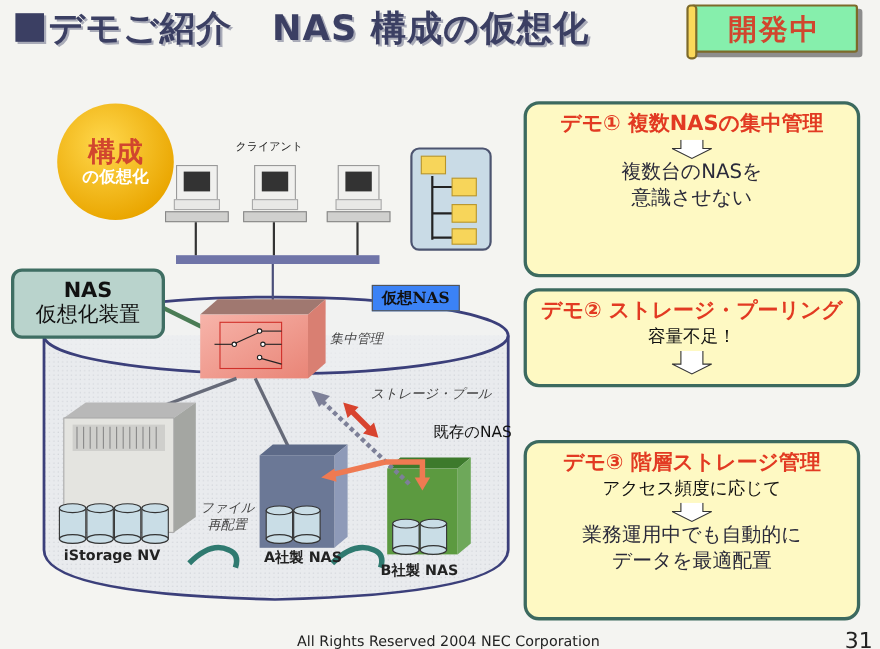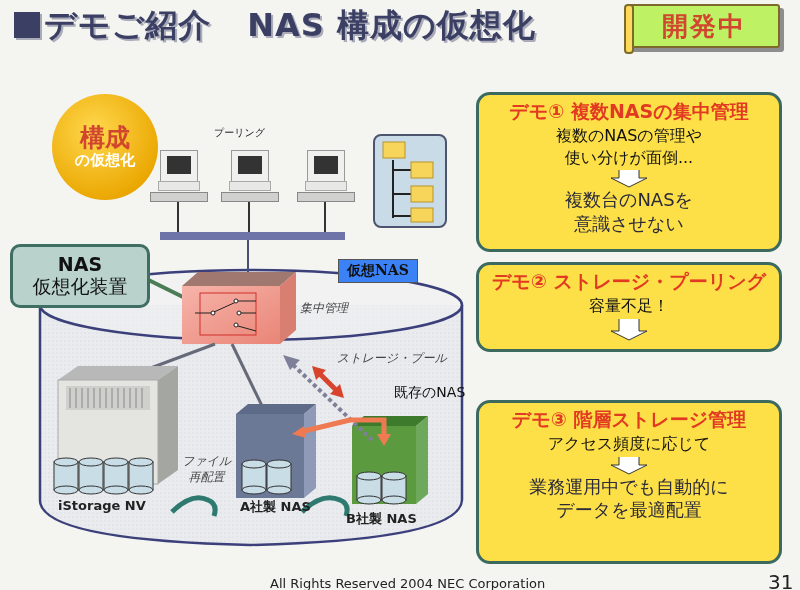--- a/index.html
+++ b/index.html
@@ -16,21 +16,21 @@
     left:14px; top:4px; font-size:32px; font-weight:bold; color:#3b3f63;
     letter-spacing:1px; white-space:nowrap;
     text-shadow:2px 2px 0 #a9abb8;
   }
   .title .sq { display:inline-block; width:26px; height:26px; background:#3b3f63; margin-right:4px; vertical-align:-2px; box-shadow:2px 2px 0 #a9abb8; }
   .title .gap { display:inline-block; width:36px; }
 
   
   .banner {
     left:628px; top:4px; width:148px; height:40px;
-    background:#bef264; border:2px solid #7d6a2a; border-radius:3px;
+    background:#86efac; border:2px solid #7d6a2a; border-radius:3px;
     box-shadow:4px 4px 0 #8d8d8d;
     display:flex; align-items:center; justify-content:center;
     font-size:26px; font-weight:bold; color:#d1462e; letter-spacing:2px;
   }
   .banner:before { content:""; position:absolute; left:-6px; top:-2px; width:6px; height:46px; background:#fbd95a; border:2px solid #7d6a2a; border-radius:4px; }
 
   
   .gold {
     left:52px; top:94px; width:106px; height:106px; border-radius:50%;
     background:radial-gradient(circle at 40% 35%, #ffd84d, #eaa600 75%, #d79000);
@@ -65,21 +65,21 @@
     font-family:"DejaVu Serif", serif; font-weight:bold; font-size:14px;
   }
 
   .it { font-style:italic; color:#444; font-size:12px; }
 
   .lbl { font-size:13px; font-weight:bold; color:#222; }
   .lbl-n { font-size:14px; color:#111;margin-left:14px; }
 
   
   .panel {
-    left:476px; width:306px; background:#fde047; border:3px solid #3c6a5f; border-radius:14px;
+    left:476px; width:306px; background:#fef9c3; border:3px solid #3c6a5f; border-radius:14px;
     text-align:center; box-sizing:border-box;
   }
   .panel .head { color:#e23a22; font-weight:bold; font-size:19px; margin-top:4px; white-space:nowrap; }
   .panel .body { font-size:16px; color:#111; line-height:1.35; }
   .panel .res { font-size:18px; color:#2a2a3a; line-height:1.3; }
   .panel .arrow { width:40px; height:18px; margin:2px auto 0; position:relative; }
   .panel .arrow svg { display:block; margin:0 auto; }
 
   .footer { left:270px; top:576px; font-size:13px; color:#222; }
   .page { left:768px; top:570px; font-size:20px; color:#222; }
@@ -207,21 +207,21 @@
 <div class="abs gold">
   <span class="l1">構成</span>
   <span class="l2">の仮想化</span>
 </div>
 
 <div class="abs nasbox">
   <span>NAS</span>
   <span class="l2">仮想化装置</span>
 </div>
 
-<div class="abs client-label">プーリング</div>
+<div class="abs client-label">クライアント</div>
 
 <div class="abs pc" style="left:150px;top:150px">
     <div class="mon">
       <div class="scr"></div>
     </div>
     <div class="base"></div>
     <div class="kbd"></div>
   </div>
 <div class="abs pc" style="left:221px;top:150px">
     <div class="mon">
@@ -260,24 +260,20 @@
   <div>ファイル</div>
   <div>再配置</div>
 </div>
 
 <div class="abs lbl" style="left:58px;top:498px">iStorage NV</div>
 <div class="abs lbl" style="left:240px;top:498px">A社製 NAS</div>
 <div class="abs lbl" style="left:346px;top:510px">B社製 NAS</div>
 
 <div class="abs panel" style="top:92px;height:160px">
   <div class="head">デモ① 複数NASの集中管理</div>
-  <div class="body">
-    <div>複数のNASの管理や</div>
-    <div>使い分けが面倒...</div>
-  </div>
   <div class="arrow">
       <svg width="40" height="18">
         <polyline points="10,0 10,8 2,8 20,17 38,8 30,8 30,0" fill="#fff" stroke="#333"></polyline>
       </svg>
     </div>
   <div class="res">
     <div>複数台のNASを</div>
     <div>意識させない</div>
   </div>
 </div>

